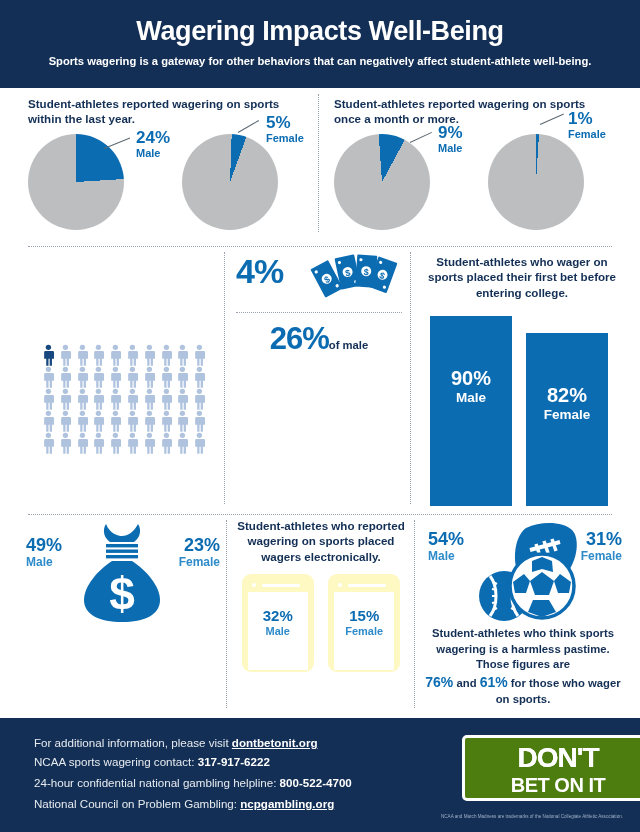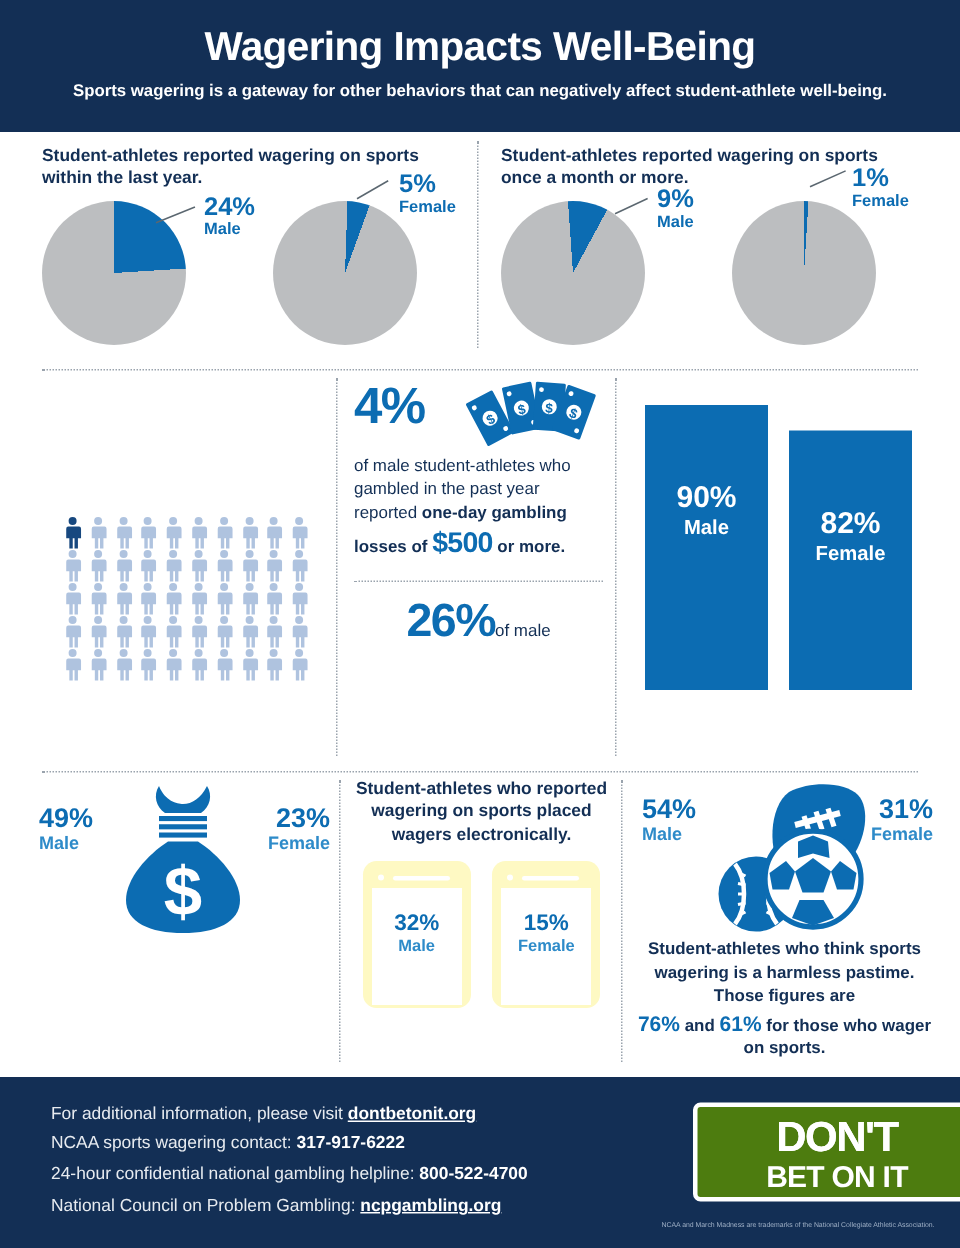--- a/index.html
+++ b/index.html
@@ -506,32 +506,32 @@
             <g transform="rotate(20 70 26)">
               <rect x="62" y="8" width="20" height="32" rx="1"></rect>
               <circle cx="72" cy="24" r="5" fill="#fff"></circle>
               <circle cx="66" cy="13" r="1.6" fill="#fff"></circle>
               <circle cx="78" cy="35" r="1.6" fill="#fff"></circle>
               <text x="72" y="28" font-size="9" font-weight="bold" fill="#0C6CB2" text-anchor="middle" font-family="Liberation Sans, sans-serif">$</text>
             </g>
           </g>
         </svg>
       </div>
-      <div class="body"><span>of male student-athletes who gambled in the past year reported </span><b>one-day gambling losses of </b><span class="d500">$500</span><b> or more.</b></div>
 
       <div style="margin:12px 0 10px 0;border-top:1.5px dotted #9aa3ad;"></div>
 
       <div style="text-align:center;">
-        <span class="p26">26%</span><span style="font-size:11.3px;font-weight:normal;color:#132F55;">of male</span>
+        <span class="p26">26%</span><span style="font-size:11.3px;font-weight:bold;color:#132F55;">of male</span>
       </div>
     </div>
 
     <div class="vdiv" style="left:410px;top:4px;height:252px;"></div>
 
     <div class="bars">
+      <div class="sect-title">Student-athletes who wager on sports placed their first bet before entering college.</div>
       <div class="barwrap">
         <div class="bar" style="left:6px;width:82px;height:190px;">
           <div class="bnum" style="margin-top:52px;">90%</div>
           <div class="blbl">Male</div>
         </div>
         <div class="bar" style="left:102px;width:82px;height:173px;">
           <div class="bnum" style="margin-top:52px;">82%</div>
           <div class="blbl">Female</div>
         </div>
       </div>

